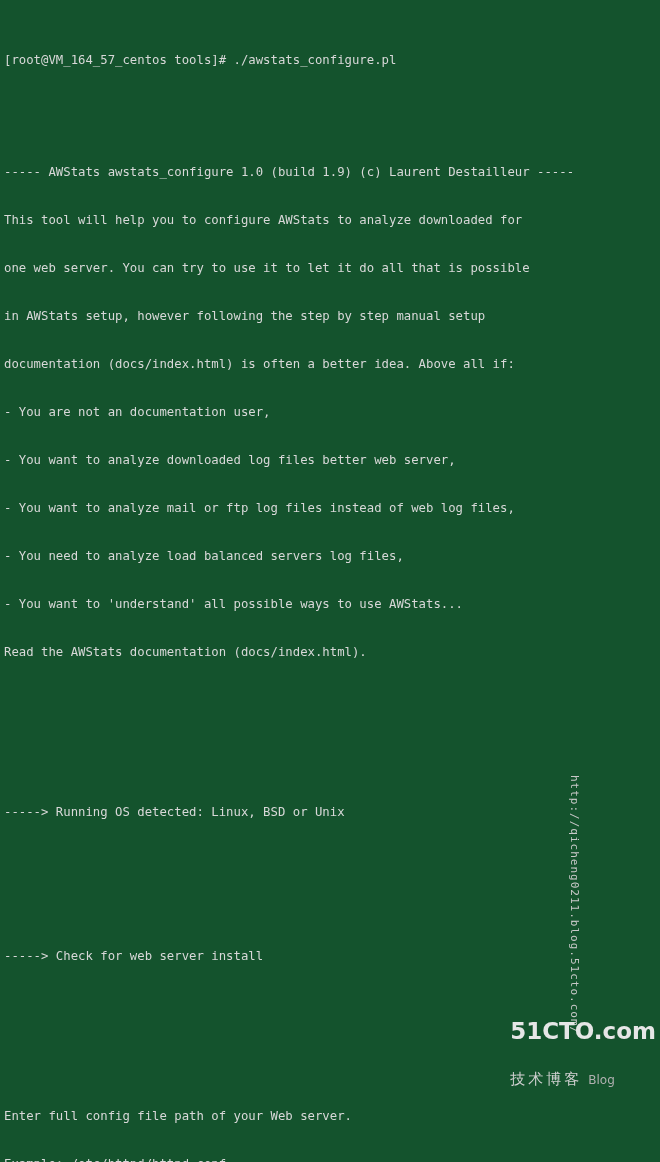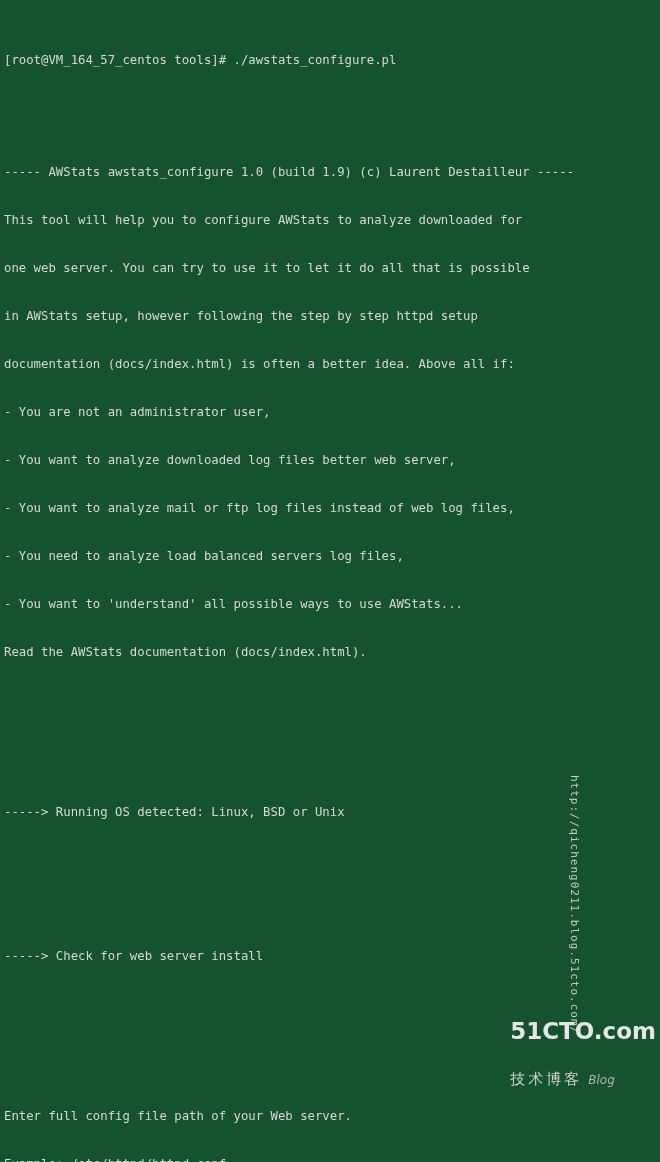--- a/index.html
+++ b/index.html
@@ -60,42 +60,41 @@
     letter-spacing: 0px;
   }
   #logo .logo-sub {
     font-size: 15px;
     color: #d0d0d0;
     letter-spacing: 3px;
   }
   #logo .logo-blog {
     font-size: 12px;
     color: #b0b0b0;
-    font-style: italic;
   }
   .subrow {
     display: flex;
     align-items: baseline;
     gap: 6px;
   }
 </style>
 </head>
 <body>
 
 <div id="terminal">
 
   <div class="line">[root@VM_164_57_centos tools]# ./awstats_configure.pl</div>
   <div class="blank"></div>
 
   <div class="line">----- AWStats awstats_configure 1.0 (build 1.9) (c) Laurent Destailleur -----</div>
   <div class="line">This tool will help you to configure AWStats to analyze downloaded for</div>
   <div class="line">one web server. You can try to use it to let it do all that is possible</div>
-  <div class="line">in AWStats setup, however following the step by step httpd setup</div>
+  <div class="line">in AWStats setup, however following the step by step manual setup</div>
   <div class="line">documentation (docs/index.html) is often a better idea. Above all if:</div>
-  <div class="line">- You are not an administrator user,</div>
+  <div class="line">- You are not an documentation user,</div>
   <div class="line">- You want to analyze downloaded log files better web server,</div>
   <div class="line">- You want to analyze mail or ftp log files instead of web log files,</div>
   <div class="line">- You need to analyze load balanced servers log files,</div>
   <div class="line">- You want to 'understand' all possible ways to use AWStats...</div>
   <div class="line">Read the AWStats documentation (docs/index.html).</div>
 
   <div class="blank"></div>
   <div class="blank"></div>
   <div class="line">-----&gt; Running OS detected: Linux, BSD or Unix</div>
   <div class="blank"></div>

